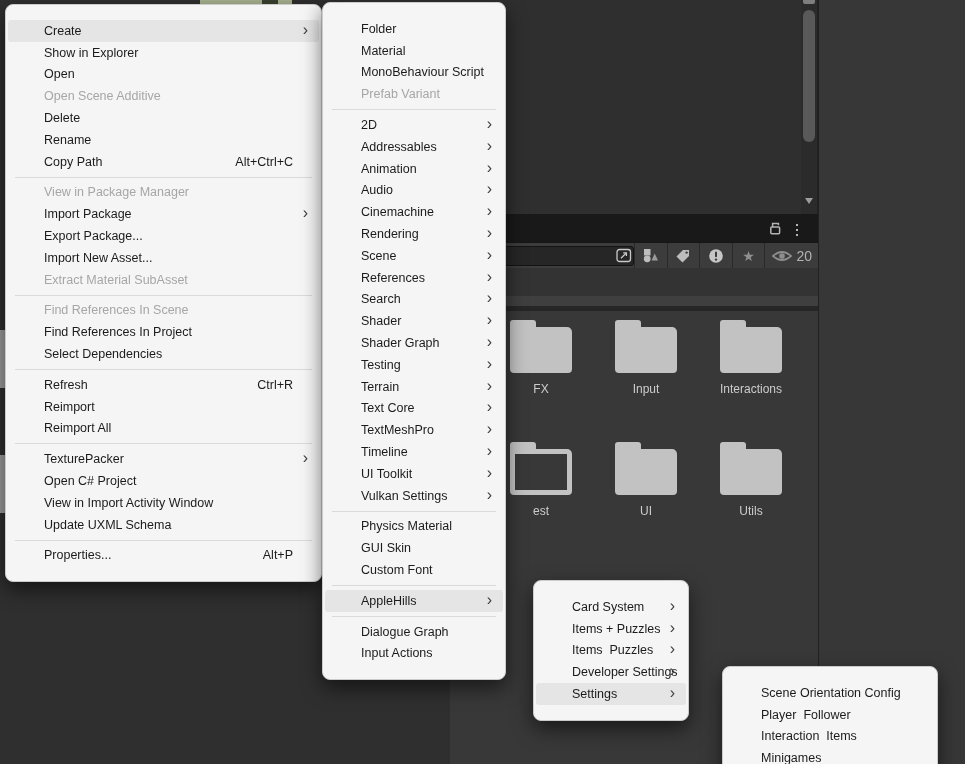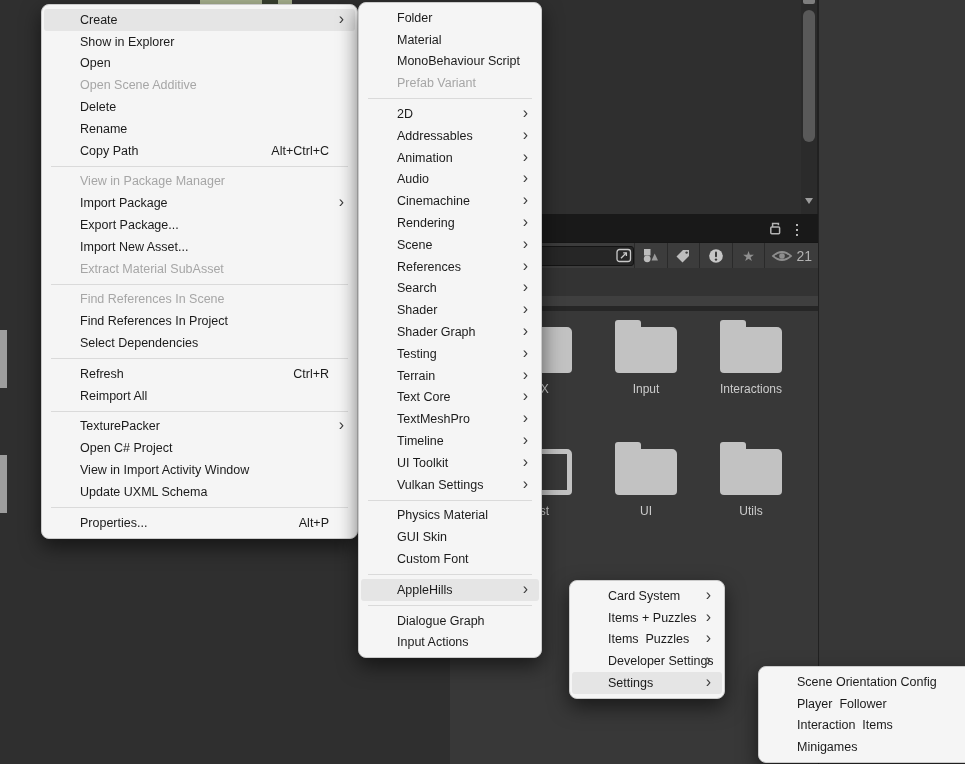--- a/index.html
+++ b/index.html
@@ -53,22 +53,21 @@
   .folder-empty .folder-body{background:transparent;border:5px solid var(--folder,#c2c2c2);}
   .folder-label{margin-top:9px;font-size:12px;color:#cccccc;white-space:pre;}
 
   
   .menu{
     position:absolute;box-sizing:border-box;
     background:var(--menu-bg,#f5f5f5);
     border:1px solid var(--menu-border,#cbcbcb);
     border-radius:8px;
     box-shadow:0 8px 20px rgba(0,0,0,.55);
-    padding:4px 0;
-    margin-left:36px;
+    padding:15px 0;
   }
   .menu-item{
     position:relative;height:21.8px;margin:0 2px;border-radius:3px;
     display:flex;align-items:center;
     padding:0 26px 0 36px;box-sizing:border-box;
     font-size:12.5px;color:var(--menu-text,#1b1b1b);
   }
   .menu-item.highlighted{background:var(--menu-highlight,#e5e5e5);}
   .menu-item.disabled{color:var(--menu-disabled,#a6a6a6);}
   .mi-label{flex:1;white-space:pre;}
@@ -151,21 +150,21 @@
   <div class="tb-sep"></div>
   <div class="tb-btn">
     <span class="star-glyph">★</span>
   </div>
   <div class="tb-sep"></div>
   <div class="eye-group">
     <svg width="22" height="14" viewBox="0 0 22 14">
       <path d="M2 7 Q11 -1 20 7 Q11 15 2 7 Z" fill="none" stroke="#8d8d8d" stroke-width="1.7"></path>
       <circle cx="11" cy="7" r="2.8" fill="#8d8d8d"></circle>
     </svg>
-    <span class="eye-count">21</span>
+    <span class="eye-count">20</span>
   </div>
 </div>
 
 <div class="abs strip-a"></div>
 <div class="abs strip-b"></div>
 <div class="abs strip-c"></div>
 <div class="abs content"></div>
 <div class="abs" style="left:450px;top:311px;width:368px;height:453px;z-index:1;">
     <div class="folder-cell" style="left: 31px; top: 8px;">
       <div class="folder-icon">
@@ -261,20 +260,23 @@
     </div>
     <div class="menu-item">
       <span class="mi-label">Select Dependencies</span>
     </div>
     <div class="menu-sep"></div>
     <div class="menu-item">
       <span class="mi-label">Refresh</span>
       <span class="mi-shortcut">Ctrl+R</span>
     </div>
     <div class="menu-item">
+      <span class="mi-label">Reimport</span>
+    </div>
+    <div class="menu-item">
       <span class="mi-label">Reimport All</span>
     </div>
     <div class="menu-sep"></div>
     <div class="menu-item">
       <span class="mi-label">TexturePacker</span>
       <span class="mi-arrow">›</span>
     </div>
     <div class="menu-item">
       <span class="mi-label">Open C# Project</span>
     </div>

